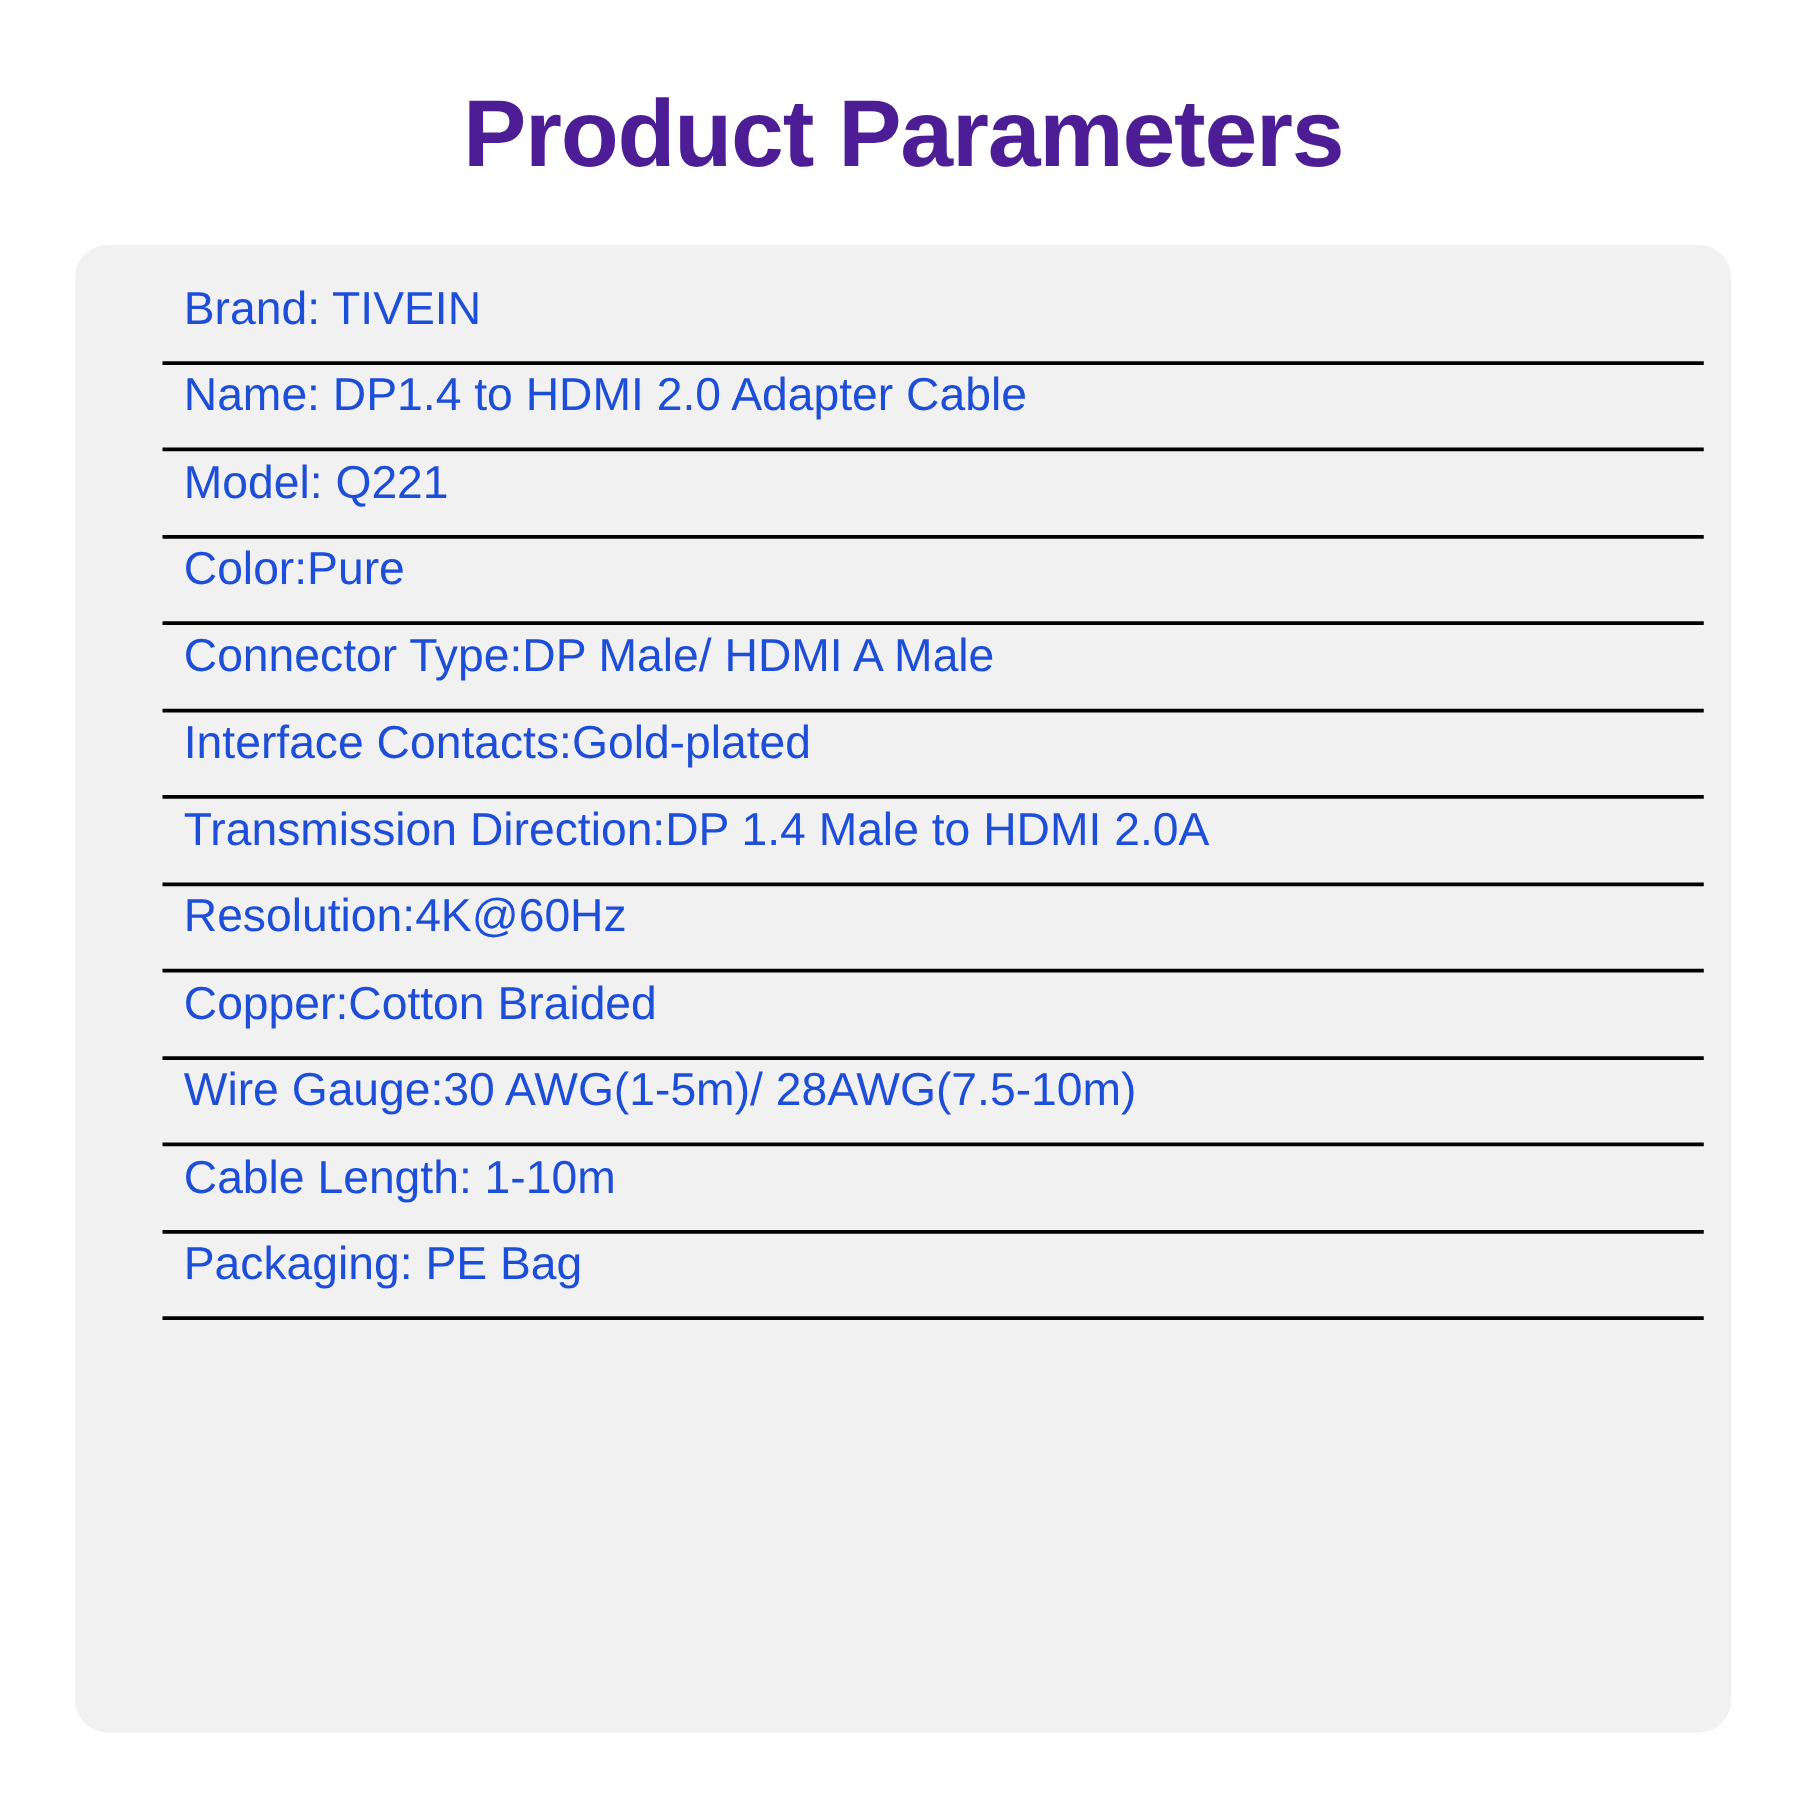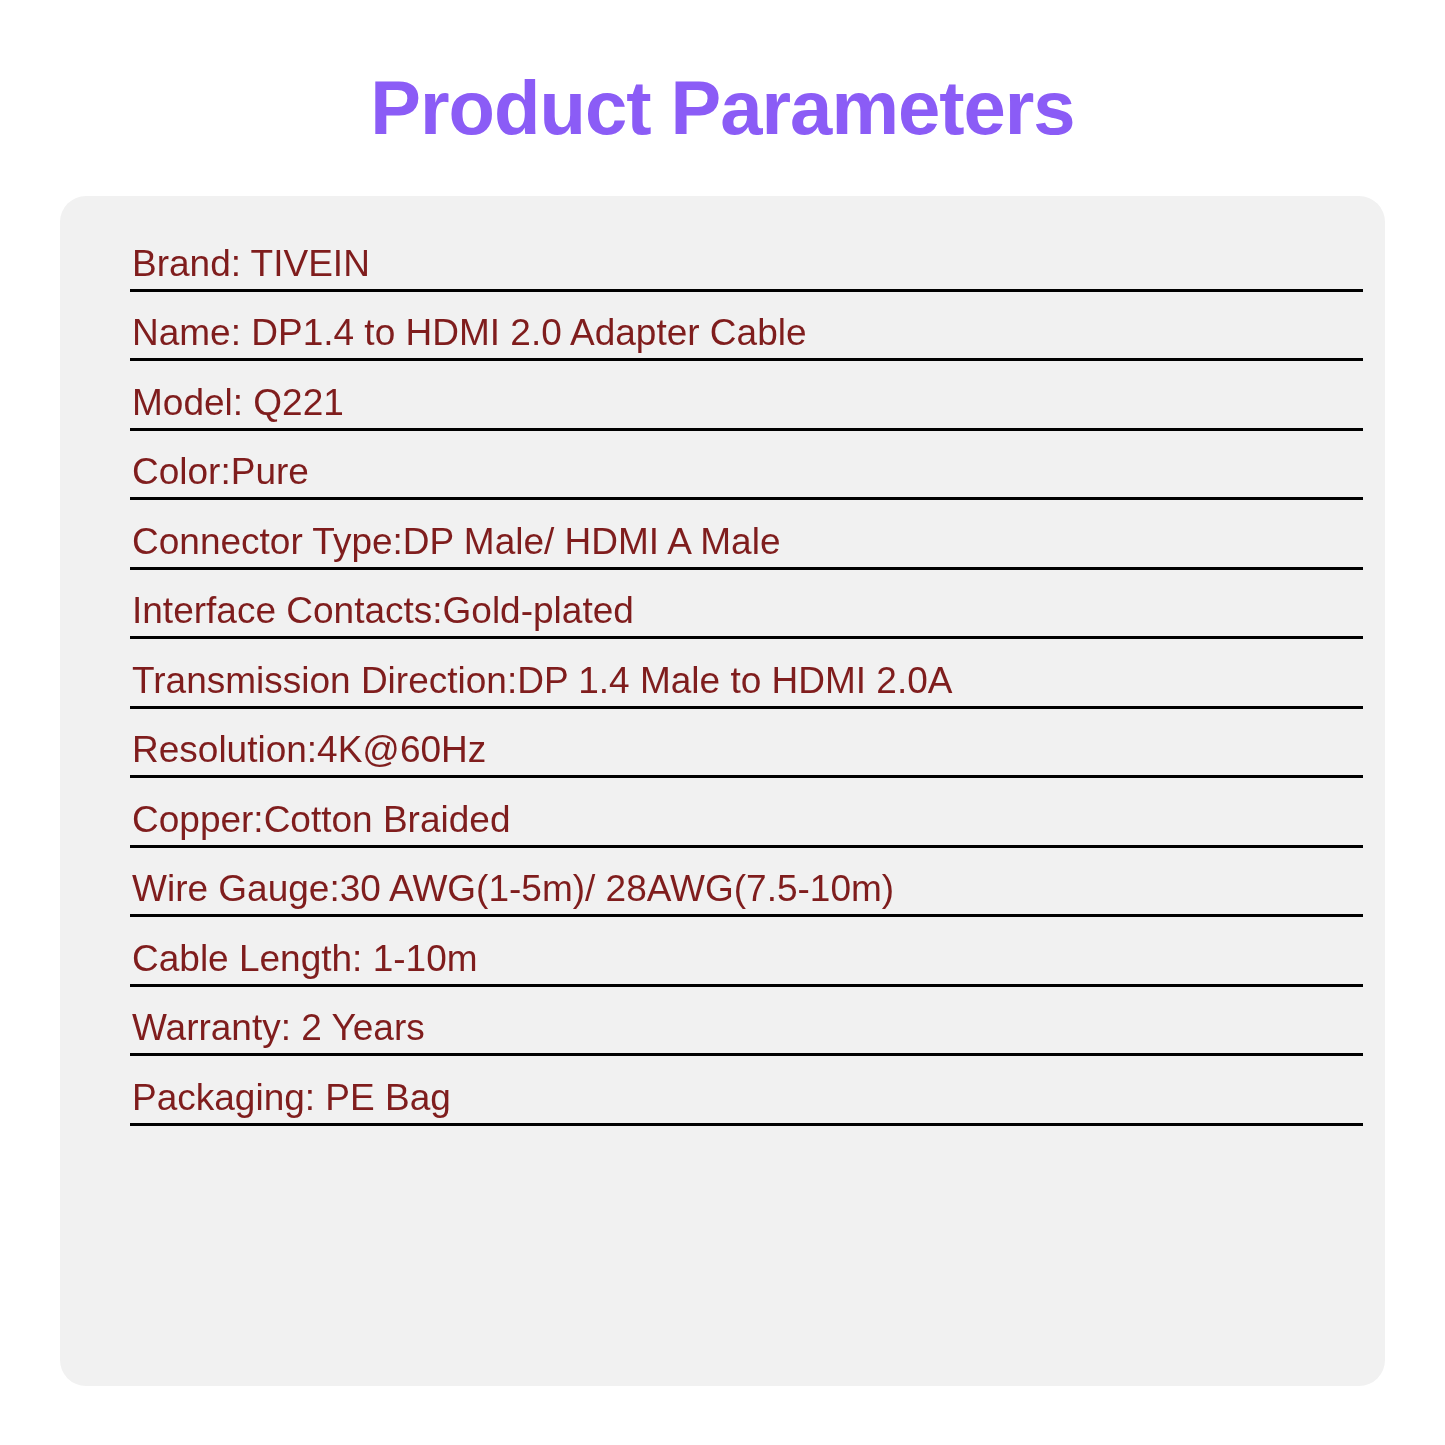--- a/index.html
+++ b/index.html
@@ -20,21 +20,21 @@
     height: 1445px;
     box-sizing: border-box;
   }
   .title {
     text-align: center;
     font-size: 76px;
     font-weight: bold;
     letter-spacing: -1px;
     line-height: 1;
     padding-top: 70px;
-    color: #8b5cf6;
+    color: #4c1d95;
   }
   .panel {
     position: absolute;
     left: 60px;
     top: 196px;
     width: 1325px;
     height: 1190px;
     background: #f1f1f1;
     border-radius: 26px;
     box-sizing: border-box;
@@ -51,24 +51,25 @@
     box-sizing: border-box;
     border-bottom: 3px solid #000000;
     display: flex;
     align-items: flex-end;
     padding-left: 2px;
     padding-right: 6px;
   }
   .spec-text {
     font-size: 37px;
     line-height: 1.05;
-    color: #7f1d1d;
+    color: #1d4ed8;
     white-space: nowrap;
-    padding-bottom: 5px;
+    padding-bottom: 22px;
     display: block;
+    margin-left: 15px;
   }
 </style>
 </head>
 <body>
 
 <div class="page">
 
   <div class="title">Product Parameters</div>
 
   <div class="panel">
@@ -101,22 +102,19 @@
       <li class="spec-row">
         <span class="spec-text">Copper:Cotton Braided</span>
       </li>
       <li class="spec-row">
         <span class="spec-text">Wire Gauge:30 AWG(1-5m)/ 28AWG(7.5-10m)</span>
       </li>
       <li class="spec-row">
         <span class="spec-text">Cable Length: 1-10m</span>
       </li>
       <li class="spec-row">
-        <span class="spec-text">Warranty: 2 Years</span>
-      </li>
-      <li class="spec-row">
         <span class="spec-text">Packaging: PE Bag</span>
       </li>
 
     </ul>
   </div>
 
 </div>
 
 </body></html>

